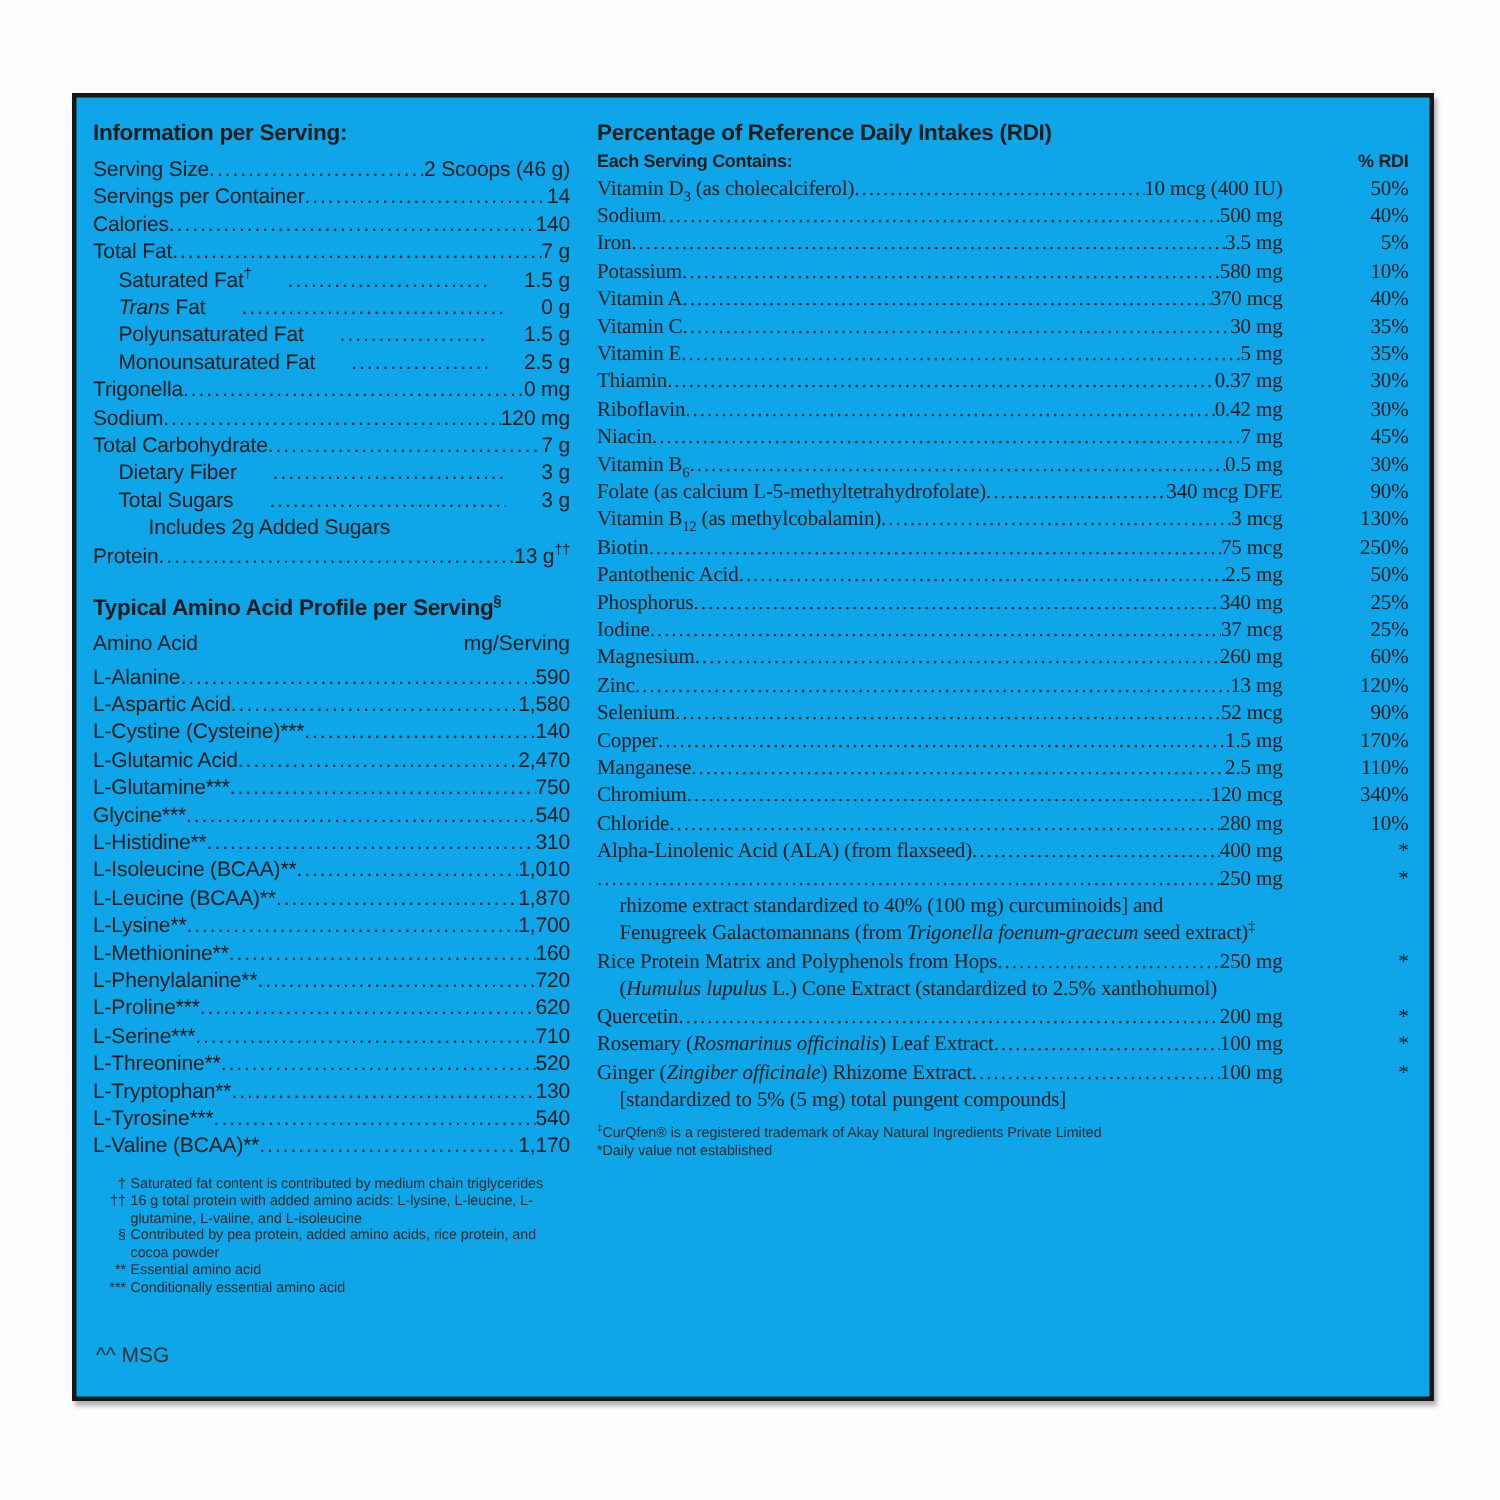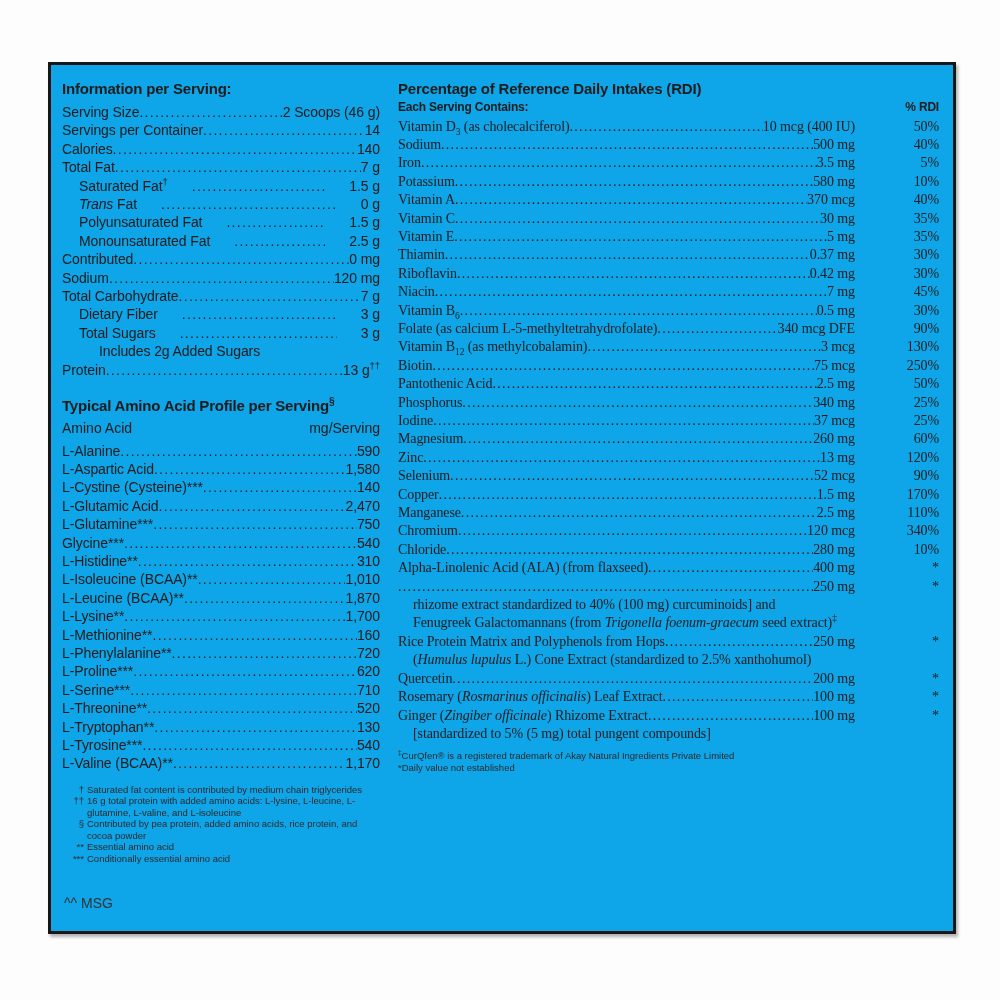--- a/index.html
+++ b/index.html
@@ -114,21 +114,21 @@
           <span class="nm"><span>Polyunsaturated Fat</span></span>
           <span class="dots"></span>
           <span class="val"><span>1.5 g</span></span>
         </div>
         <div class="lrow ind1">
           <span class="nm"><span>Monounsaturated Fat</span></span>
           <span class="dots"></span>
           <span class="val"><span>2.5 g</span></span>
         </div>
         <div class="lrow ind0">
-          <span class="nm"><span>Contributed</span></span>
+          <span class="nm"><span>Trigonella</span></span>
           <span class="dots"></span>
           <span class="val"><span>0 mg</span></span>
         </div>
         <div class="lrow ind0">
           <span class="nm"><span>Sodium</span></span>
           <span class="dots"></span>
           <span class="val"><span>120 mg</span></span>
         </div>
         <div class="lrow ind0">
           <span class="nm"><span>Total Carbohydrate</span></span>

